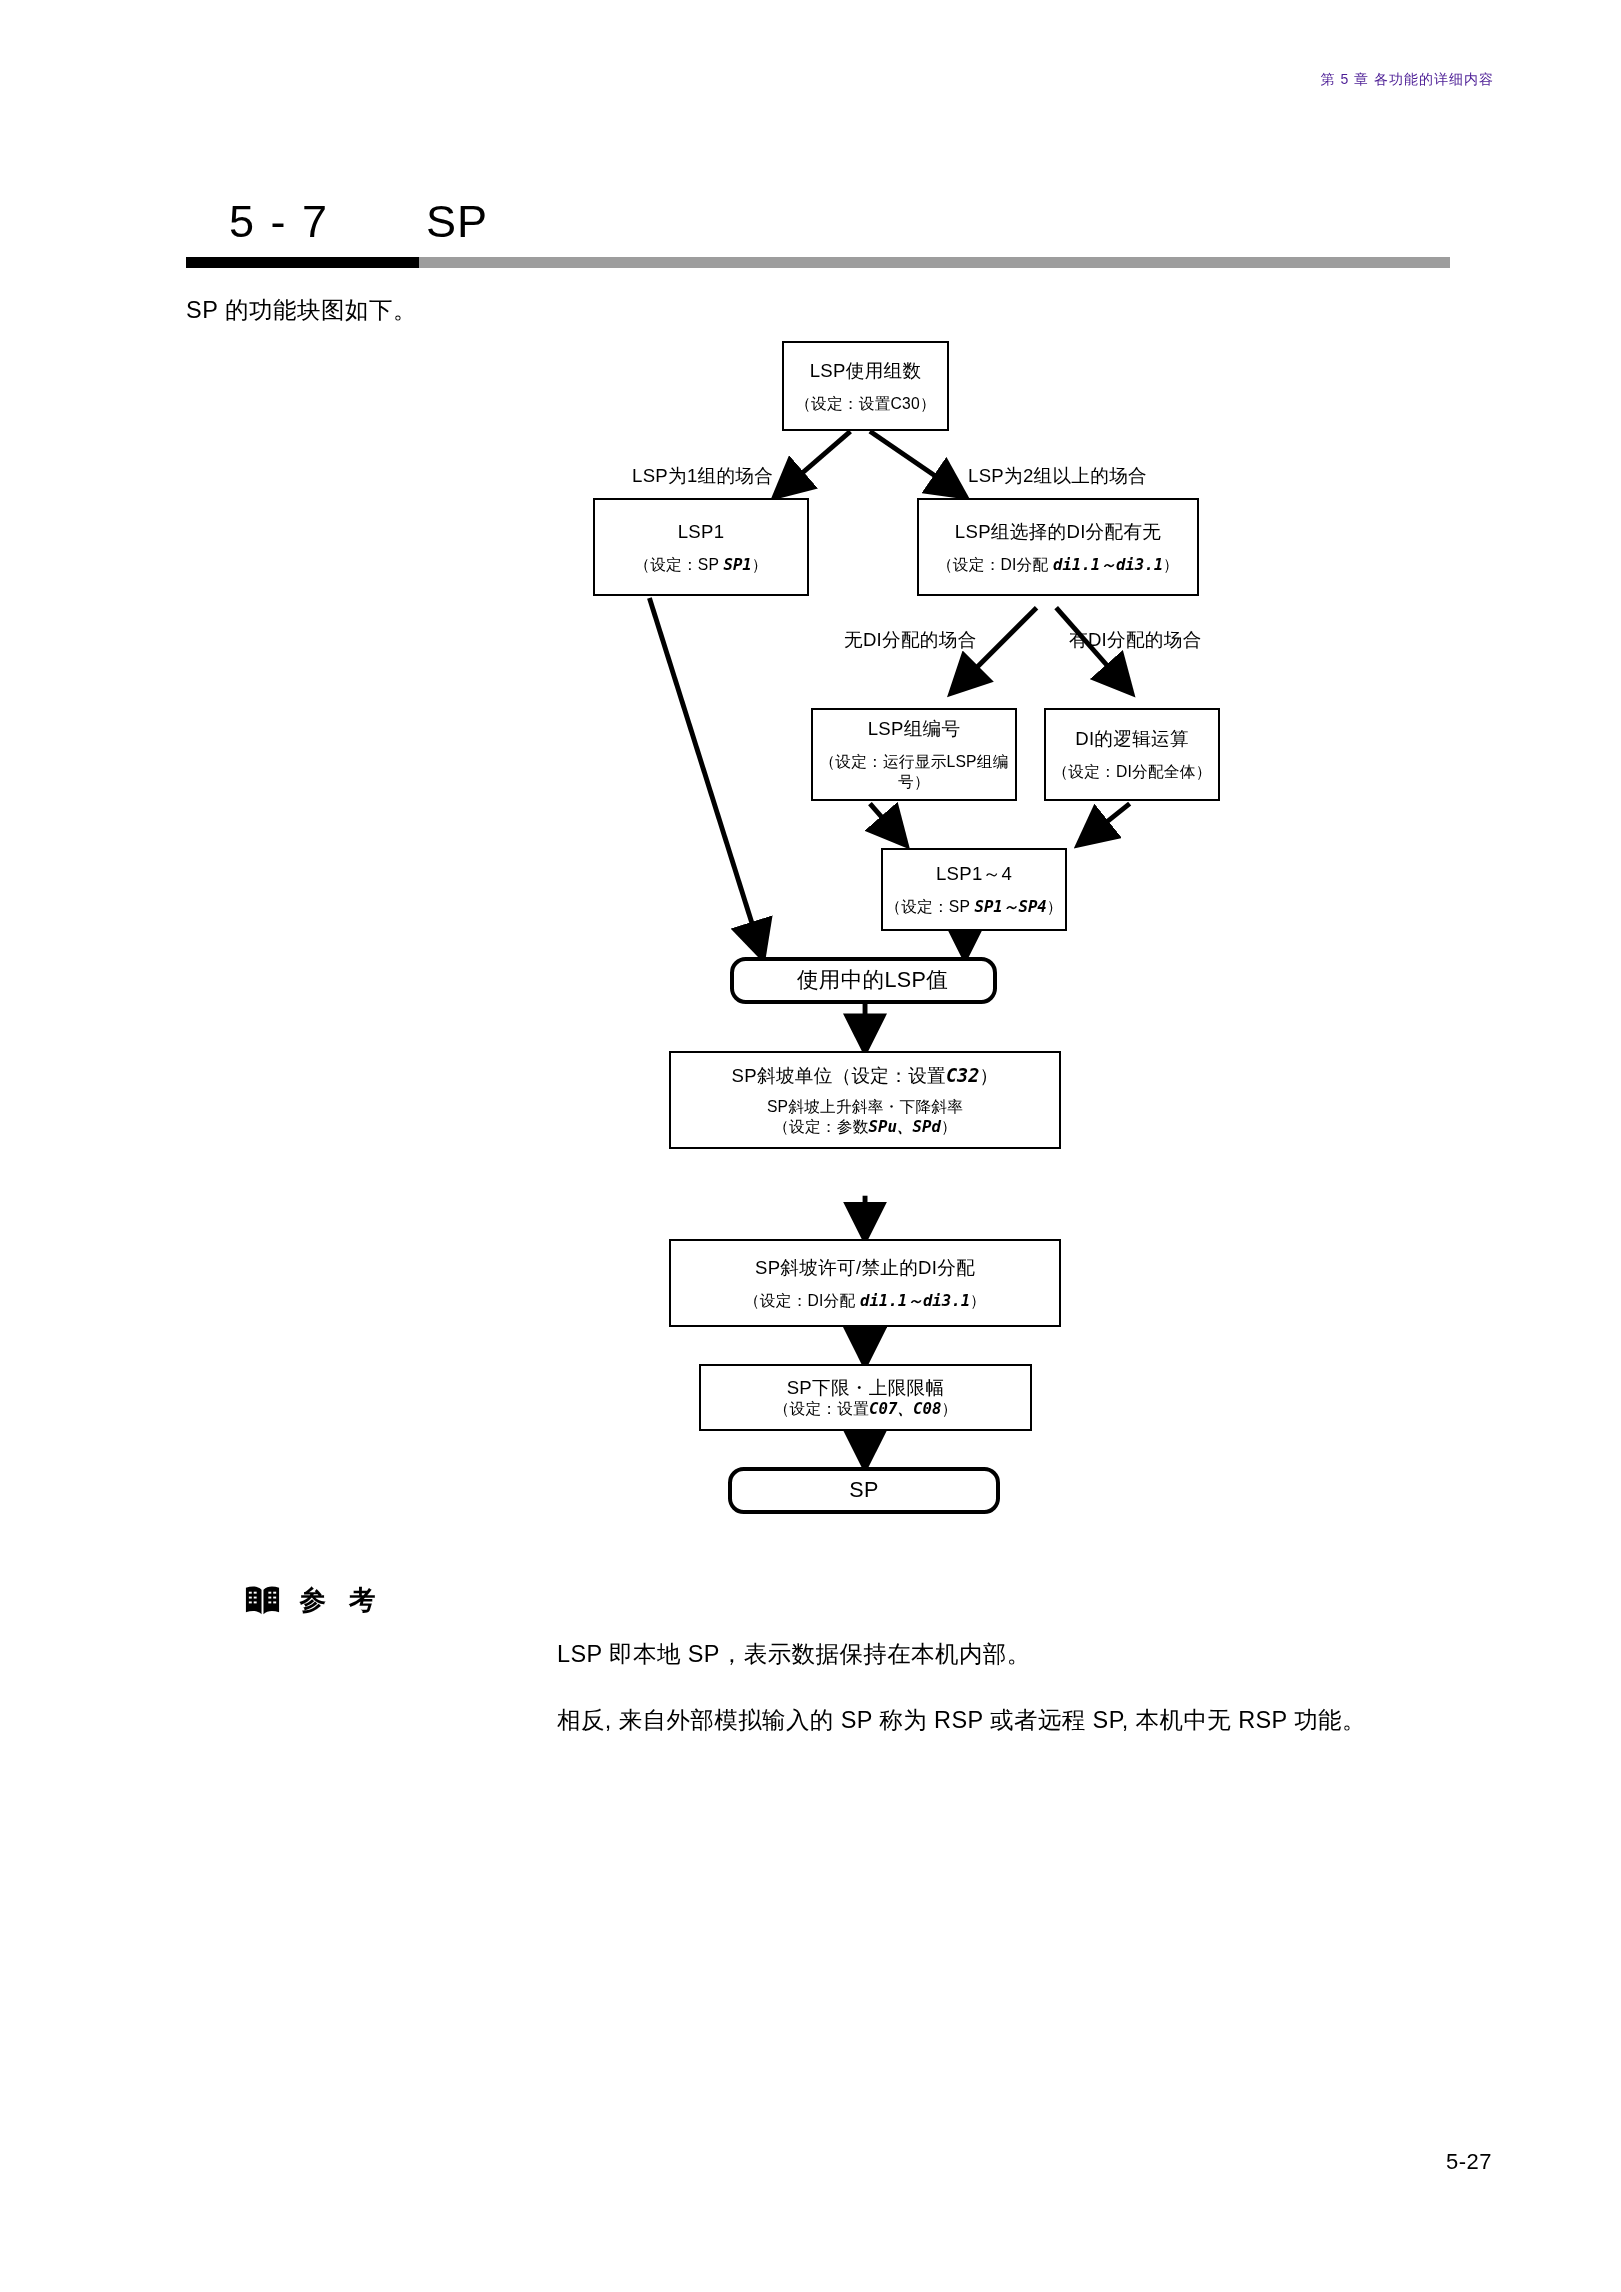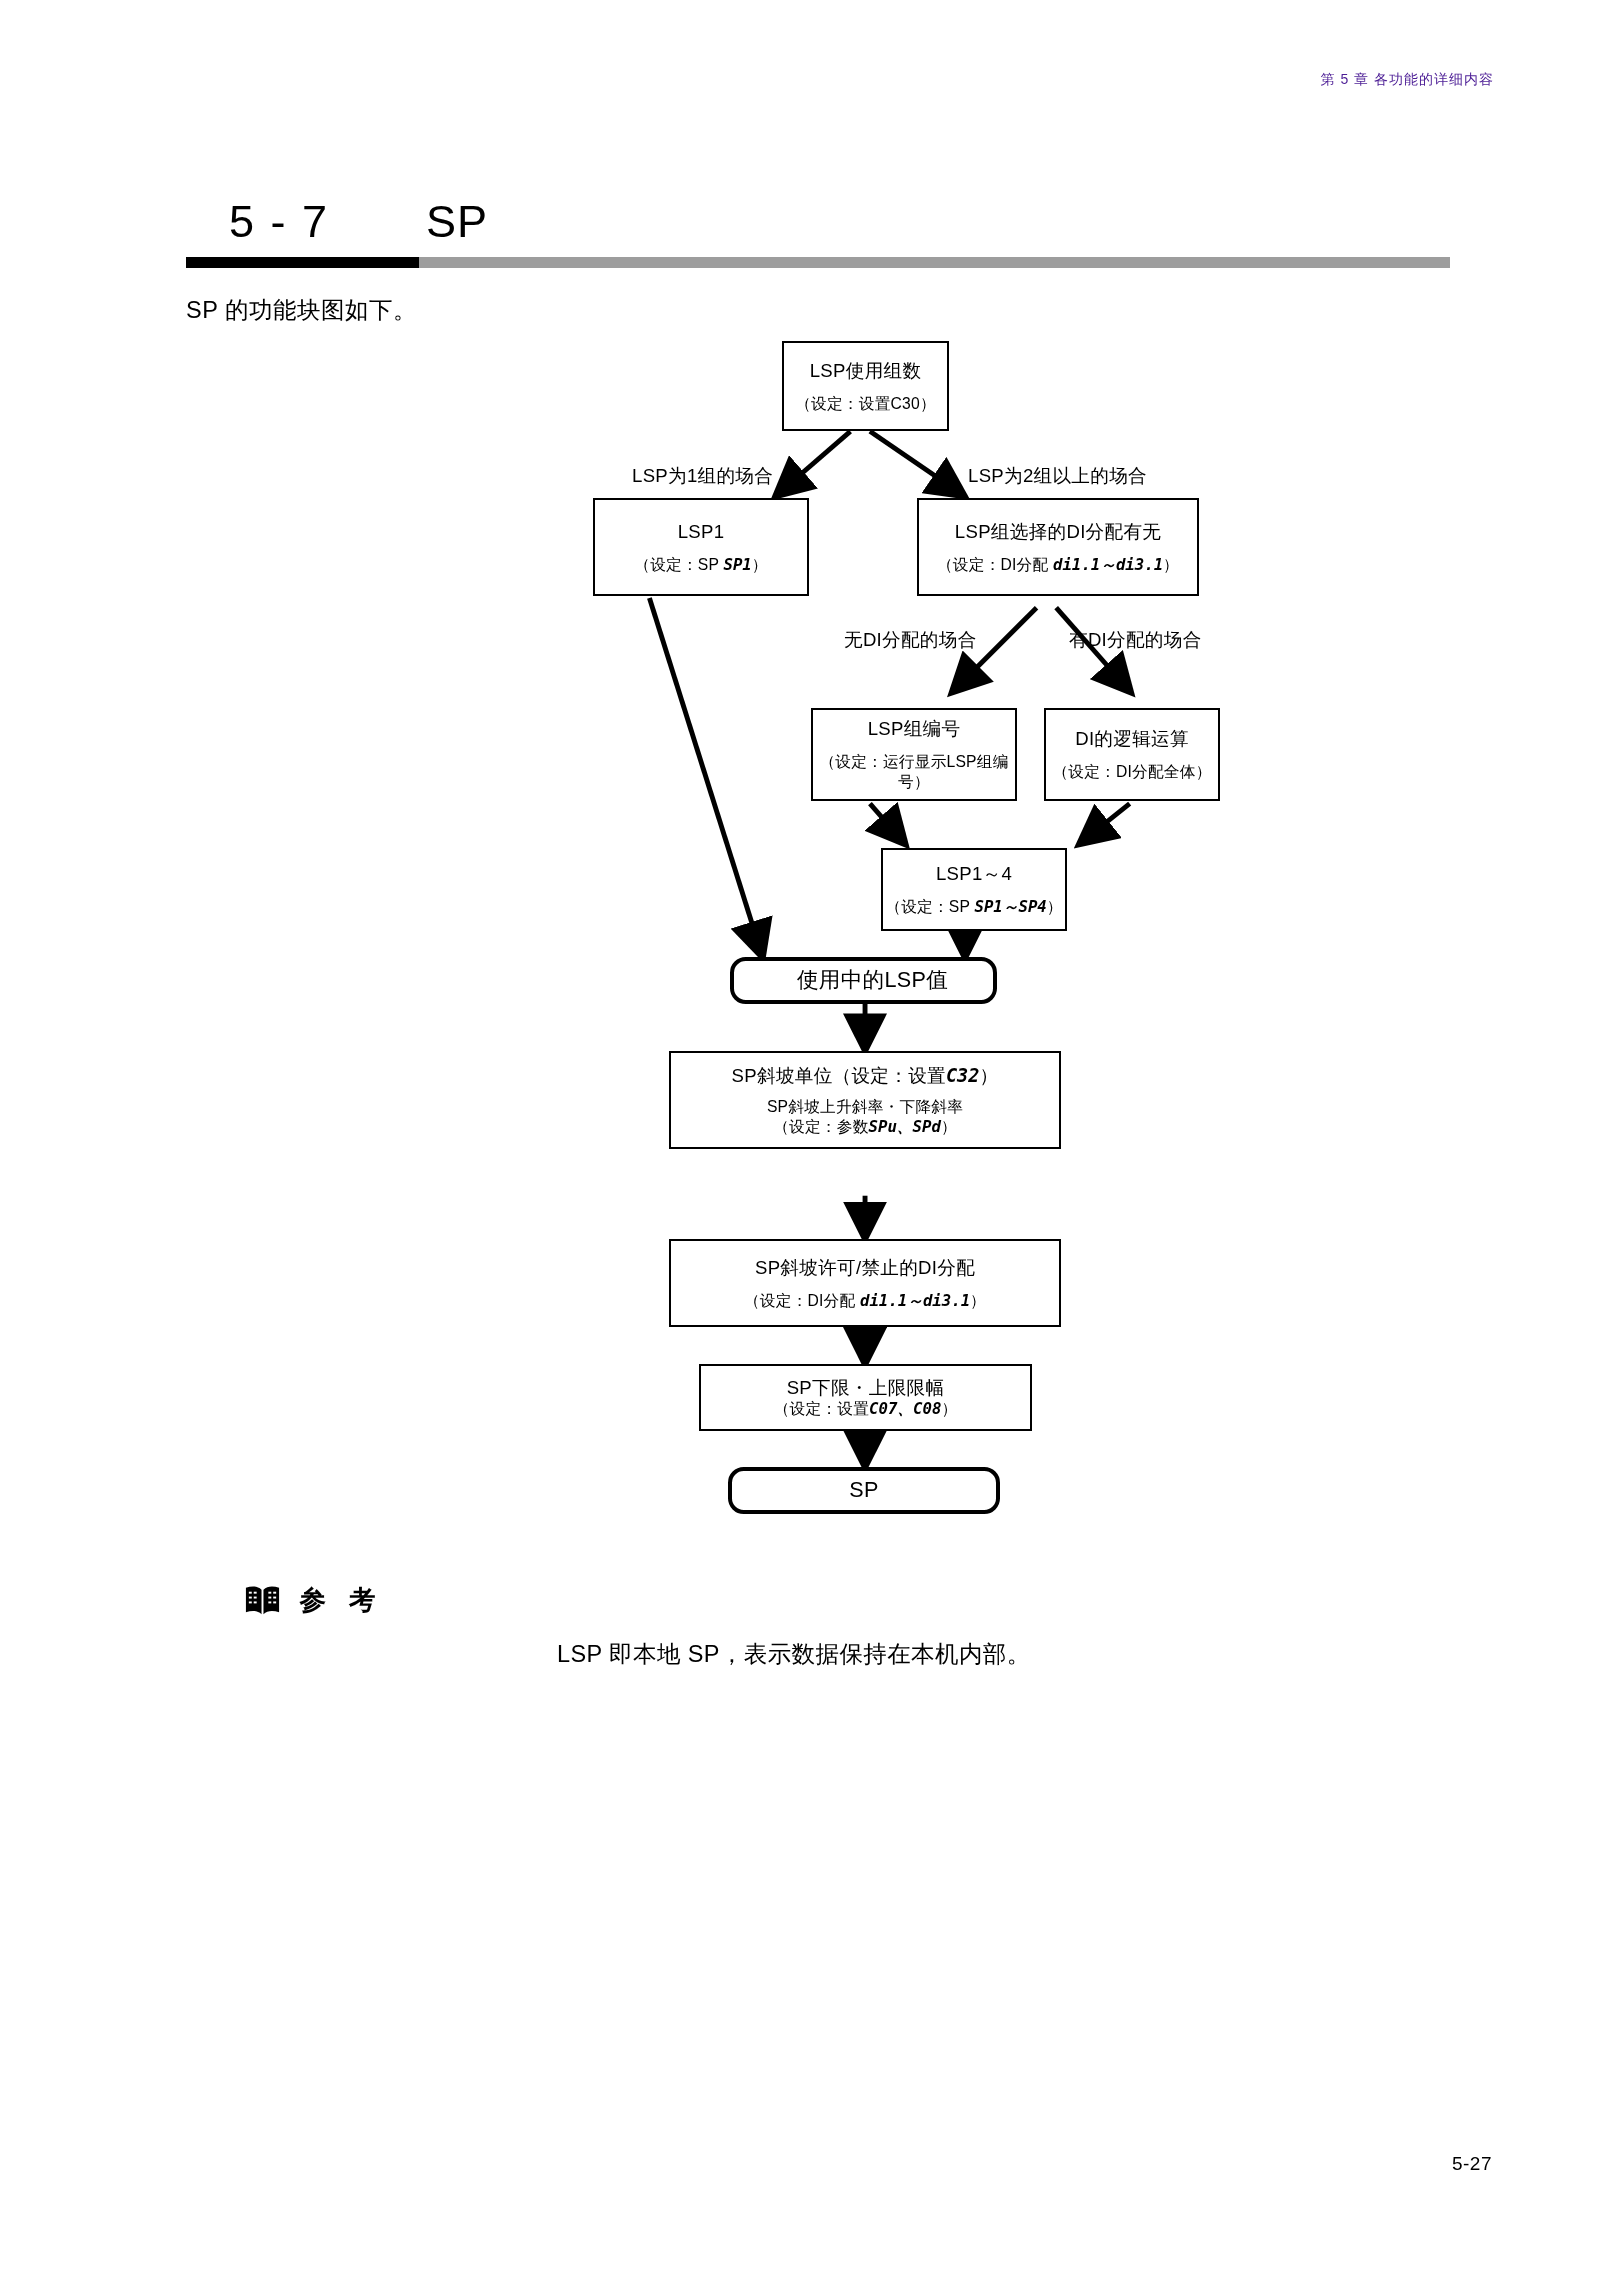--- a/index.html
+++ b/index.html
@@ -70,21 +70,21 @@
 
   
   .ref-head { position:absolute; left:243px; top:1580px; display:flex; align-items:center; gap:17.6px; }
   .ref-head .label { font-size:26.5px; letter-spacing:7.8px; font-weight:bold; }
   .book-icon { width:39px; height:39px; display:block; }
 
   .ref-body { position:absolute; left:557px; top:1639px; width:980px; }
   .ref-body p { margin:0 0 35px 0; font-size:23.5px; letter-spacing:0.4px; line-height:1.3; }
 
   
-  .pagenum { position:absolute; right:129px; bottom:118px; font-size:19px; letter-spacing:0.5px; }
+  .pagenum { position:absolute; right:129px; bottom:118px; font-size:22px; letter-spacing:0.5px; }
 </style>
 </head>
 <body>
 
 <div class="page">
 
   <div class="run-head">第 5 章 各功能的详细内容</div>
 
   <div class="sec-wrap">
     <div class="sec-num">5 - 7</div>
@@ -220,18 +220,19 @@
           <rect x="31" y="17" width="3" height="2"></rect>
         <rect x="26" y="22" width="3" height="2"></rect>
           <rect x="31" y="22" width="3" height="2"></rect>
       </g>
     </svg>
     <span class="label">参 考</span>
   </div>
 
   <div class="ref-body">
     <p>LSP 即本地 SP，表示数据保持在本机内部。</p>
+    <p>相反, 来自外部模拟输入的 SP 称为 RSP 或者远程 SP, 本机中无 RSP 功能。</p>
   </div>
 
   <div class="pagenum">5-27</div>
 
 </div>
 
 
 </body></html>

